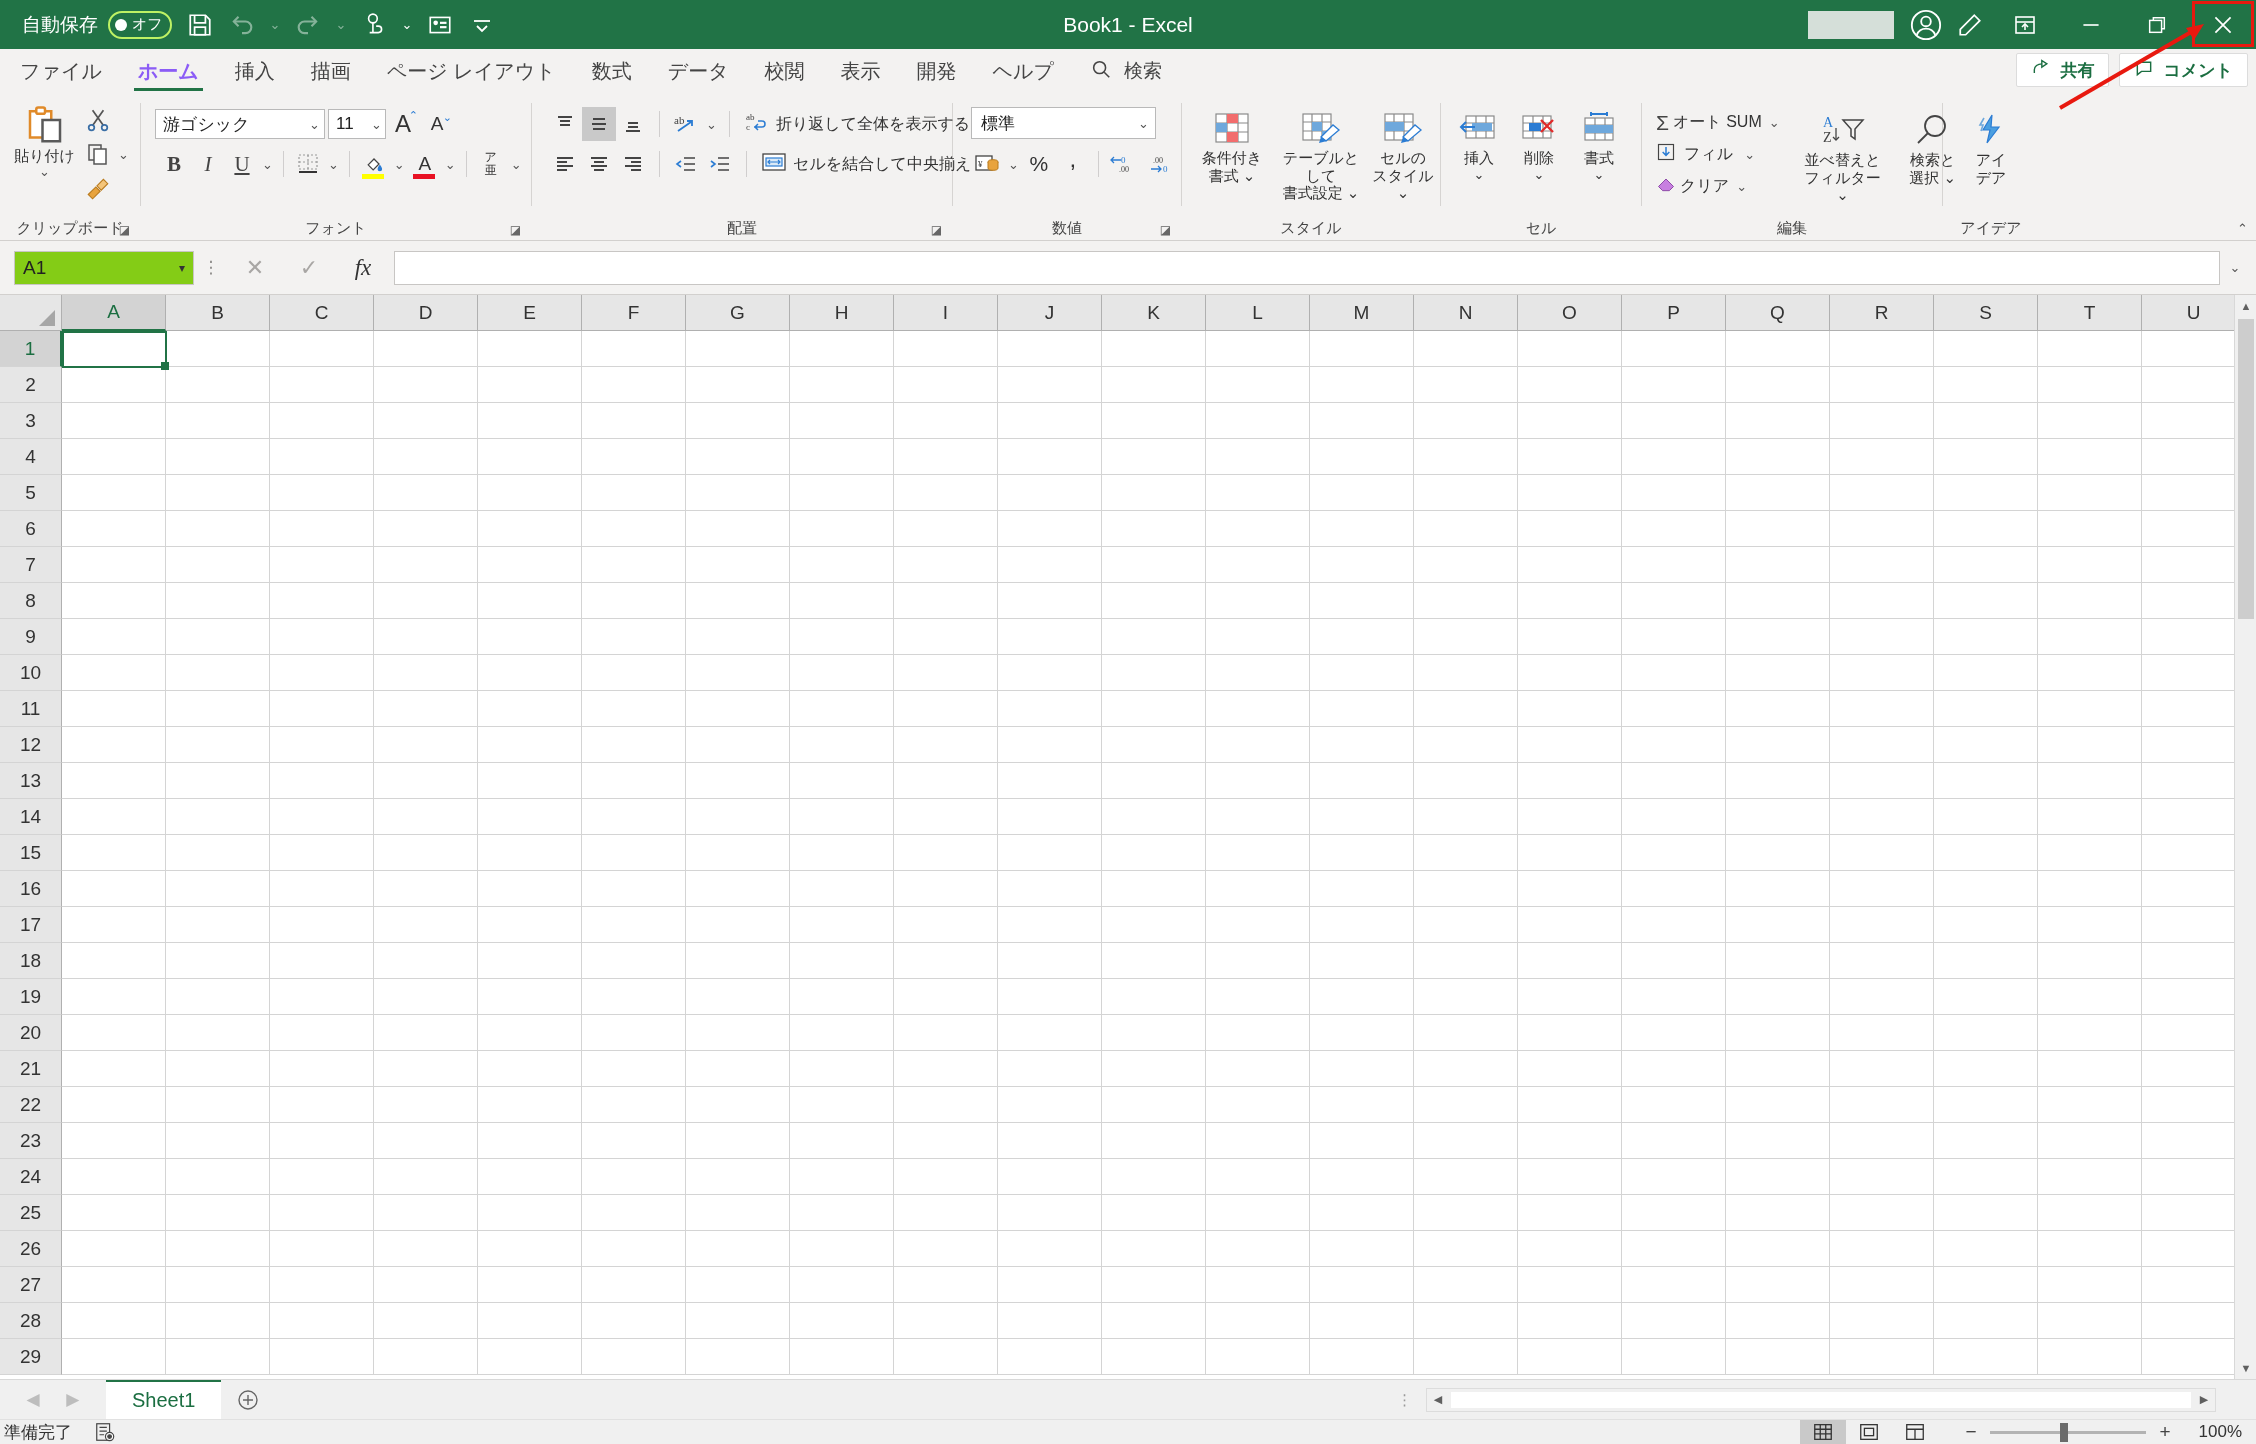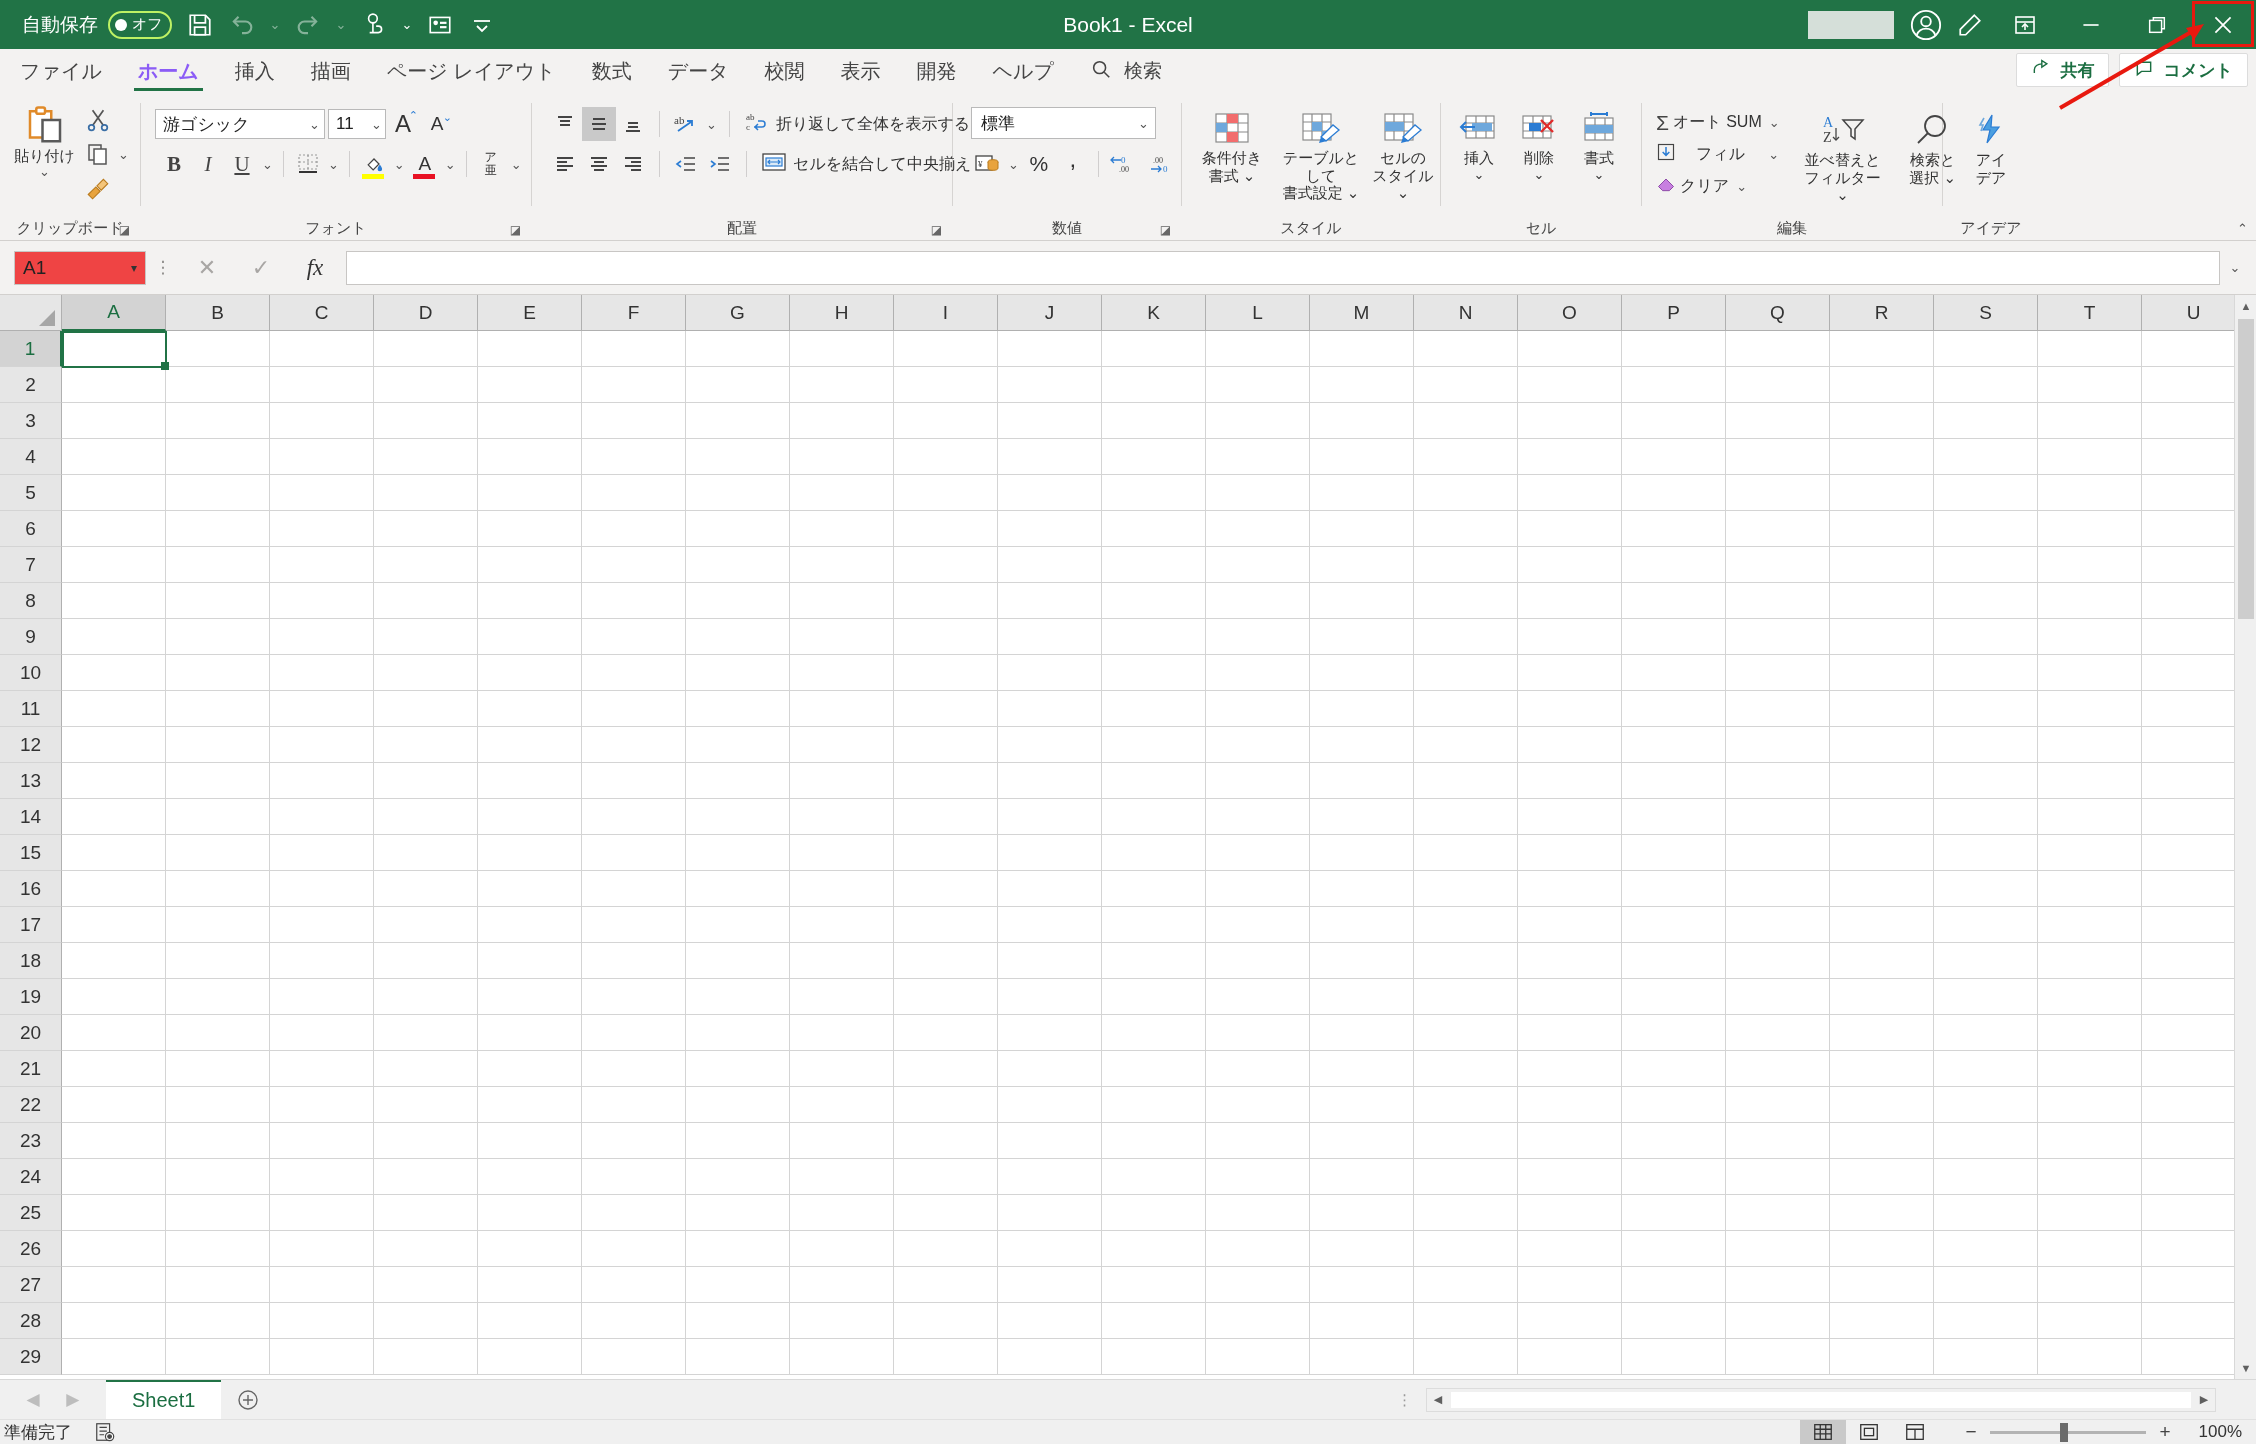--- a/index.html
+++ b/index.html
@@ -139,21 +139,21 @@
   .stackbtn .glyph { height:42px; display:flex; align-items:center; justify-content:center; }
   .active-tog { background:#c9c9c9; }
 
   
   .fbar {
     position:absolute; left:0; top:241px; width:2256px; height:54px;
     background:#f3f2f1; display:flex; align-items:center; padding:0 6px;
     border-bottom:1px solid #d2d0ce;
   }
   .namebox {
-    width:132px; height:34px; background:#ef4444; border:1px solid #c8c6c4;
+    width:180px; height:34px; background:#84cc16; border:1px solid #c8c6c4;
     display:flex; align-items:center; justify-content:space-between;
     padding:0 8px; font-size:19px; color:#222; margin-left:8px;
   }
   .vdots { width:34px; text-align:center; color:#8a8886; font-size:17px; letter-spacing:0; }
   .fbtns { display:flex; align-items:center; height:34px; }
   .fbtn { width:54px; height:34px; display:flex; align-items:center; justify-content:center; color:#a8a6a4; font-size:22px; }
   .finput {
     flex:1; height:34px; background:#ffffff; border:1px solid #c8c6c4; margin-left:4px;
     display:flex; align-items:center; padding:0 8px; font-size:18px; color:#222;
   }
@@ -749,21 +749,21 @@
     <div class="sep"></div>
 
     <div class="grp" style="width:300px;">
       <div class="grp-body" style="padding-top:8px;">
         <div style="display:flex;flex-direction:column;gap:2px;">
           <div class="textbtn" style="height:30px;gap:4px;">
             <span style="font-size:21px;color:#444;line-height:1;">Σ</span>
             <span>オート SUM</span>
             <span class="caret" style="height:20px;">⌄</span>
           </div>
-          <div class="textbtn" style="height:30px;gap:20px;">
+          <div class="textbtn" style="height:30px;gap:8px;">
             <span>
               <svg width="20" height="20" viewBox="0 0 24 24" fill="none" stroke="#444" stroke-width="1.4">
                 <rect x="3" y="3" width="18" height="18"></rect>
                   <path d="M12 6v10M8 12l4 4 4-4" stroke="#2b7cd3" stroke-width="1.8"></path>
               </svg>
             </span>
             <span>フィル</span>
             <span class="caret" style="height:20px;">⌄</span>
           </div>
           <div class="textbtn" style="height:30px;gap:4px;text-align:right;">

